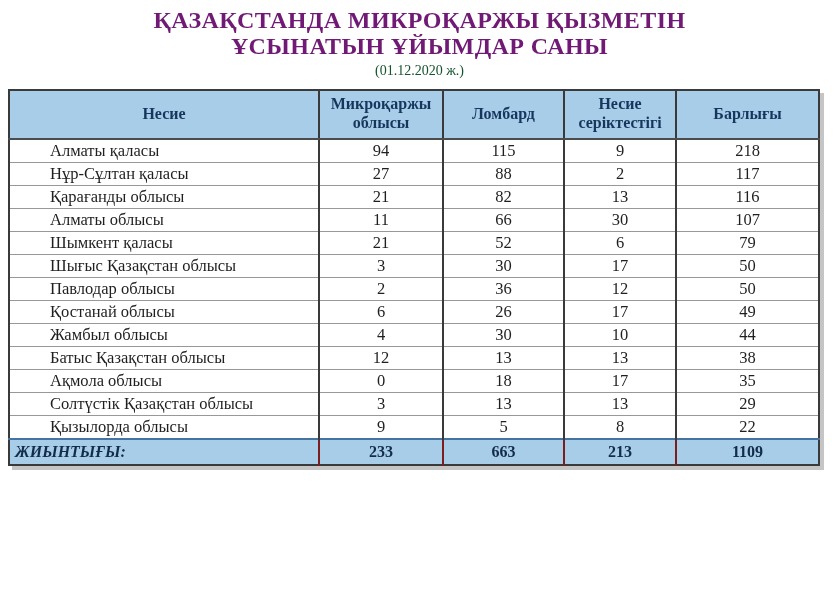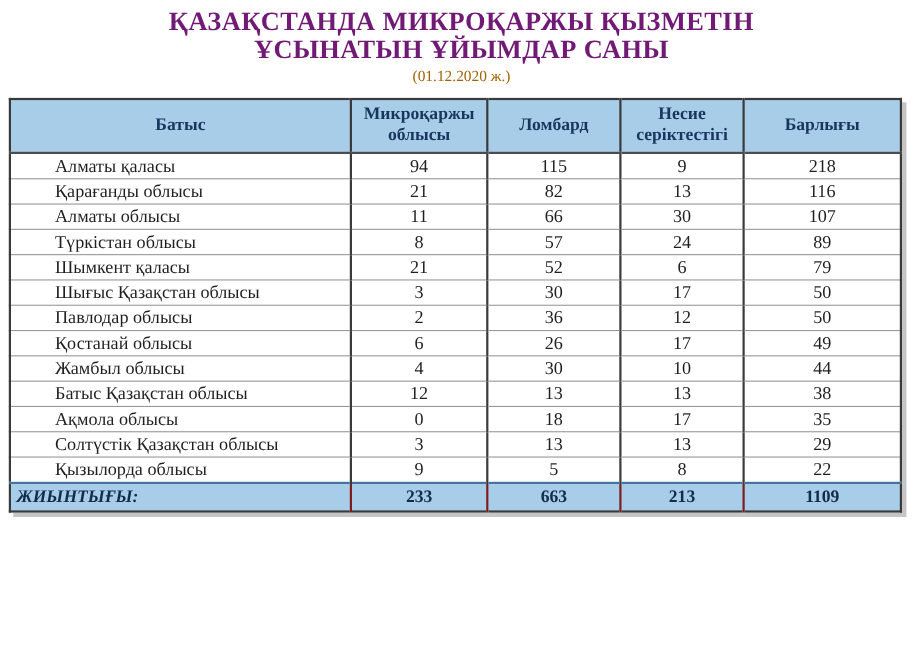--- a/index.html
+++ b/index.html
@@ -16,21 +16,21 @@
     font-weight:bold;
     font-size:24px;
     line-height:1.1;
     color:#701a75;
     margin:7px 0 0 0;
     letter-spacing:0.4px;
   }
   .subtitle{
     text-align:center;
     font-size:14px;
-    color:#a16207;
+    color:#14532d;
     margin-top:3px;
   }
 
   table.report{
     border-collapse:collapse;
     table-layout:fixed;
     width:810px;
     margin:10px 0 0 8px;
     border:2px solid #3a3a3a;
     box-shadow:4px 4px 0 rgba(150,150,150,0.55);
@@ -102,55 +102,55 @@
   <table class="report">
     <colgroup>
       <col class="c-region">
         <col class="c-mfo">
         <col class="c-lombard">
         <col class="c-credit">
         <col class="c-total">
     </colgroup>
     <thead>
       <tr>
-        <th>Батыс</th>
+        <th>Несие</th>
         <th>Микроқаржы облысы</th>
         <th>Ломбард</th>
         <th>Несие серіктестігі</th>
         <th>Барлығы</th>
       </tr>
     </thead>
     <tbody>
         <tr>
           <td class="region">Алматы қаласы</td>
           <td class="num">94</td>
           <td class="num">115</td>
           <td class="num">9</td>
           <td class="num">218</td>
         </tr>
         <tr>
+          <td class="region">Нұр-Сұлтан қаласы</td>
+          <td class="num">27</td>
+          <td class="num">88</td>
+          <td class="num">2</td>
+          <td class="num">117</td>
+        </tr>
+        <tr>
           <td class="region">Қарағанды облысы</td>
           <td class="num">21</td>
           <td class="num">82</td>
           <td class="num">13</td>
           <td class="num">116</td>
         </tr>
         <tr>
           <td class="region">Алматы облысы</td>
           <td class="num">11</td>
           <td class="num">66</td>
           <td class="num">30</td>
           <td class="num">107</td>
-        </tr>
-        <tr>
-          <td class="region">Түркістан облысы</td>
-          <td class="num">8</td>
-          <td class="num">57</td>
-          <td class="num">24</td>
-          <td class="num">89</td>
         </tr>
         <tr>
           <td class="region">Шымкент қаласы</td>
           <td class="num">21</td>
           <td class="num">52</td>
           <td class="num">6</td>
           <td class="num">79</td>
         </tr>
         <tr>
           <td class="region">Шығыс Қазақстан облысы</td>

